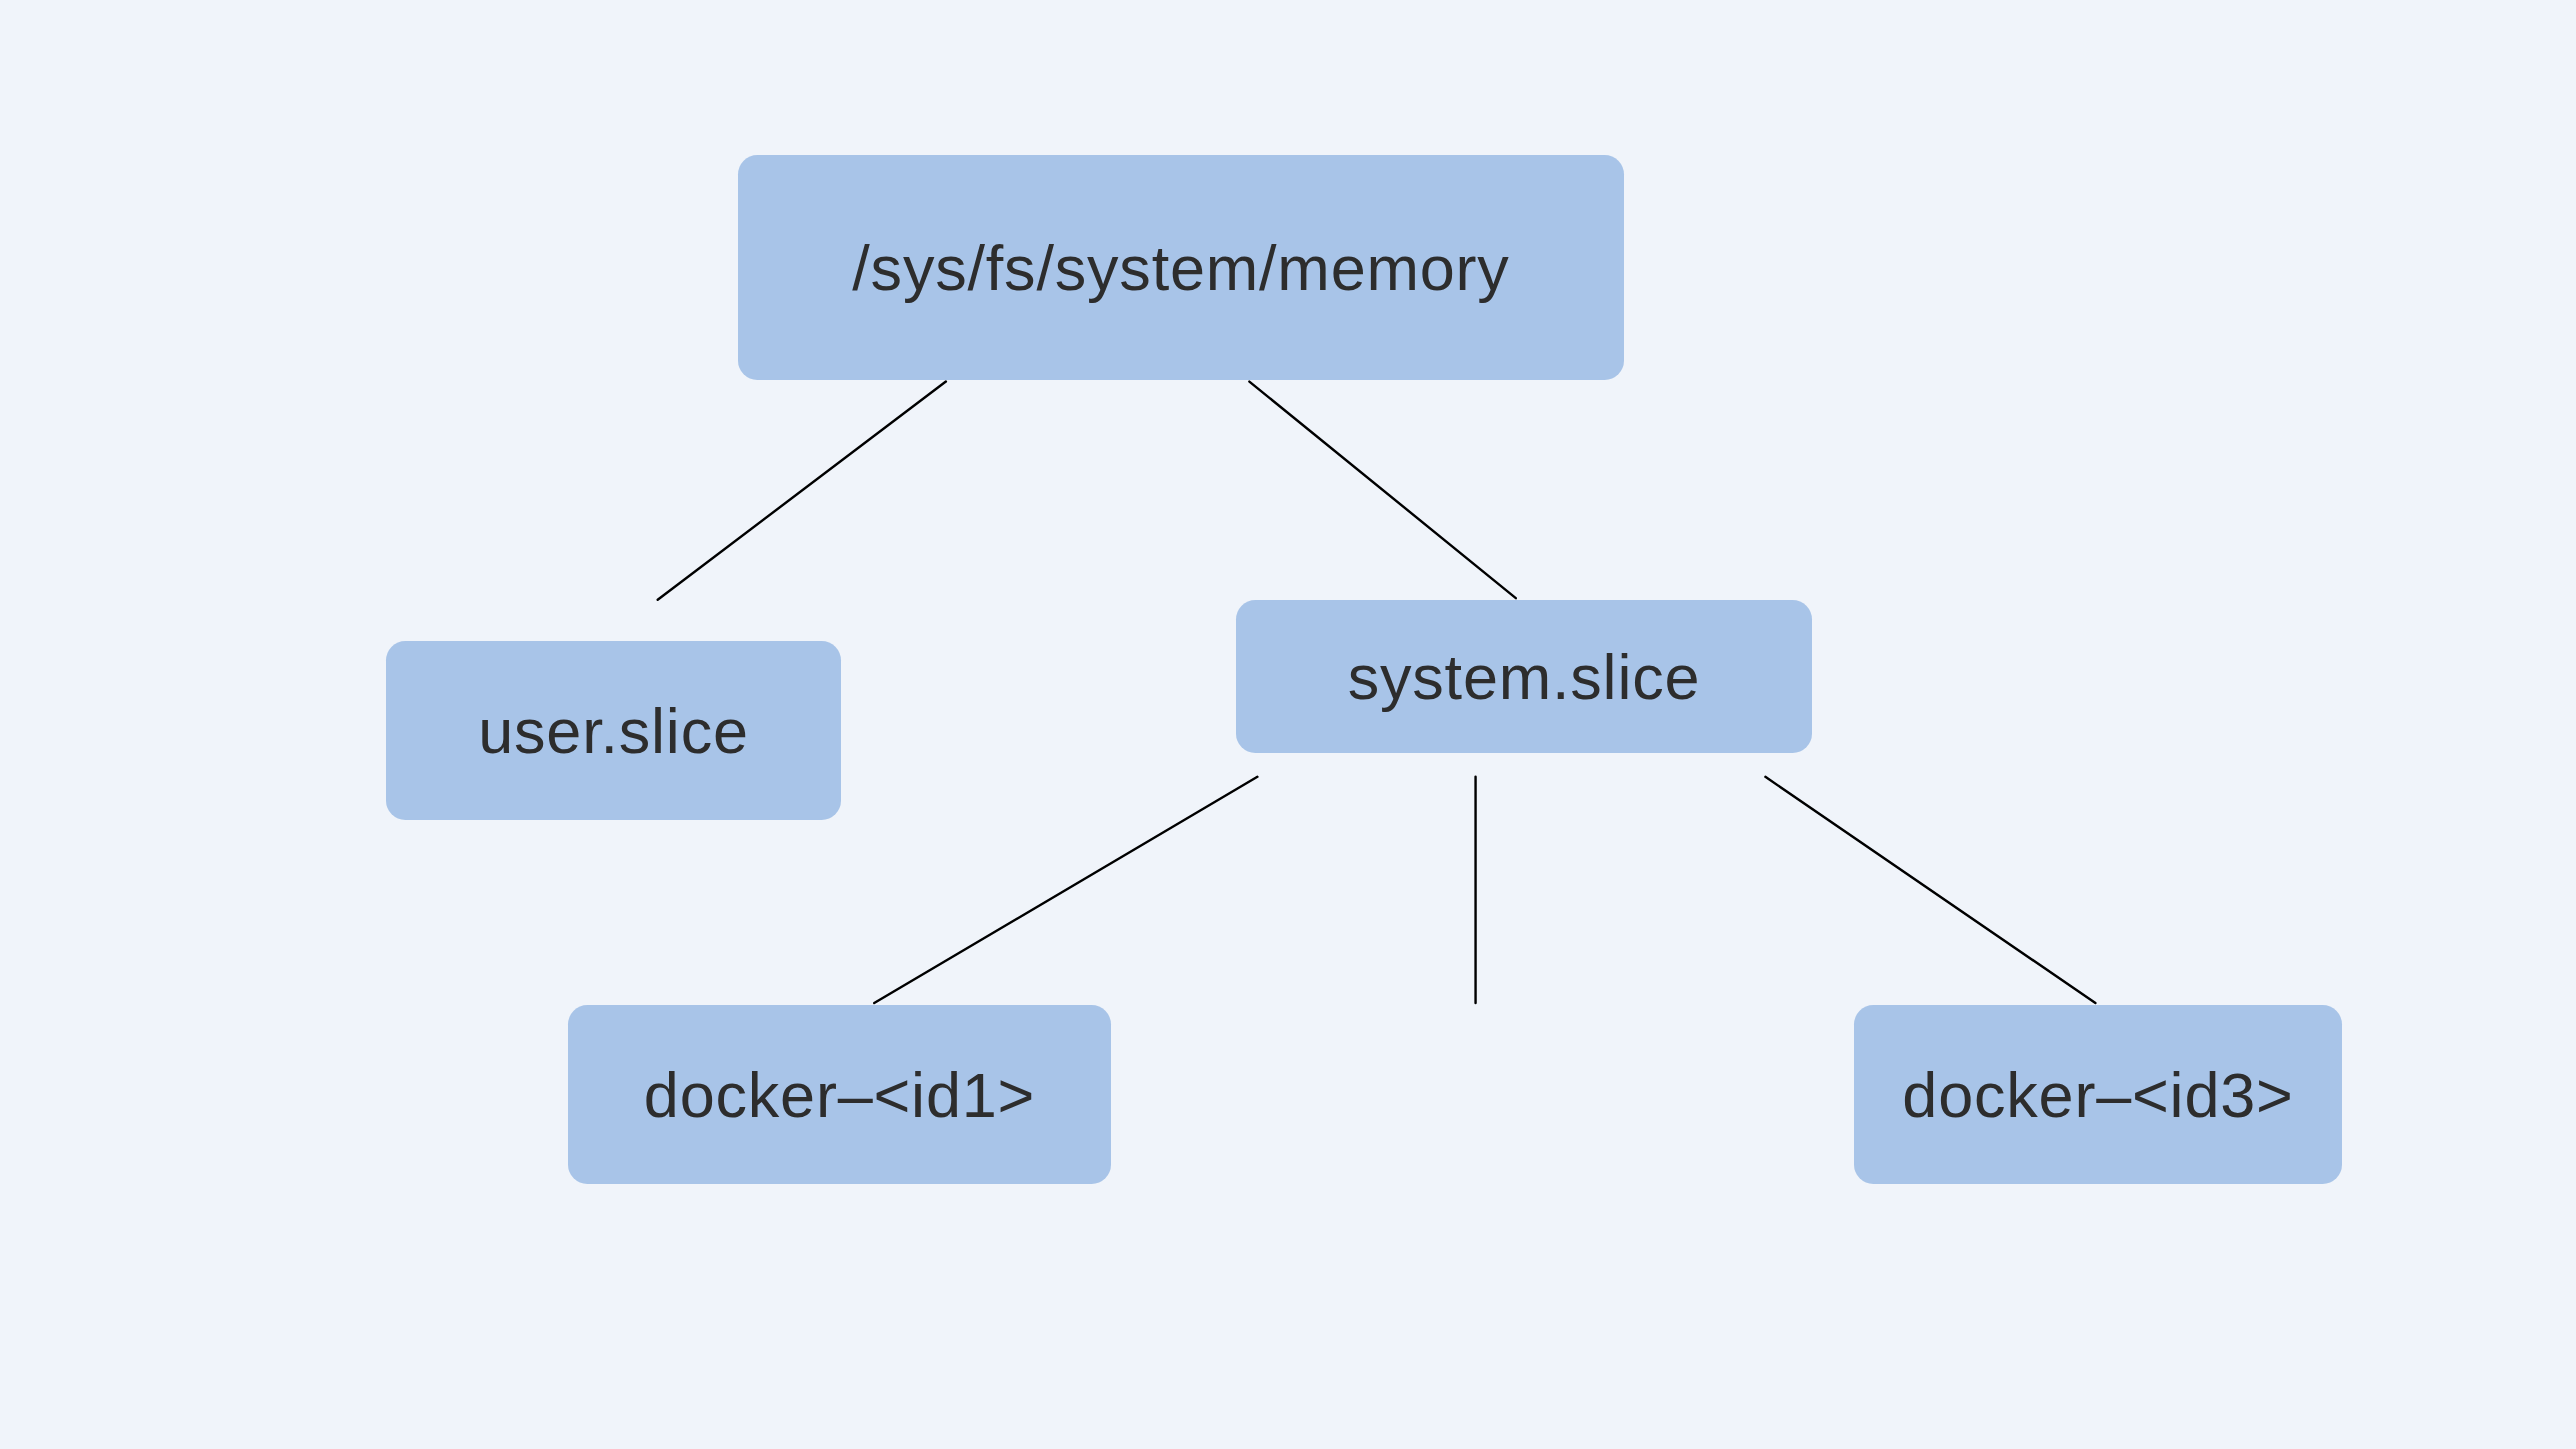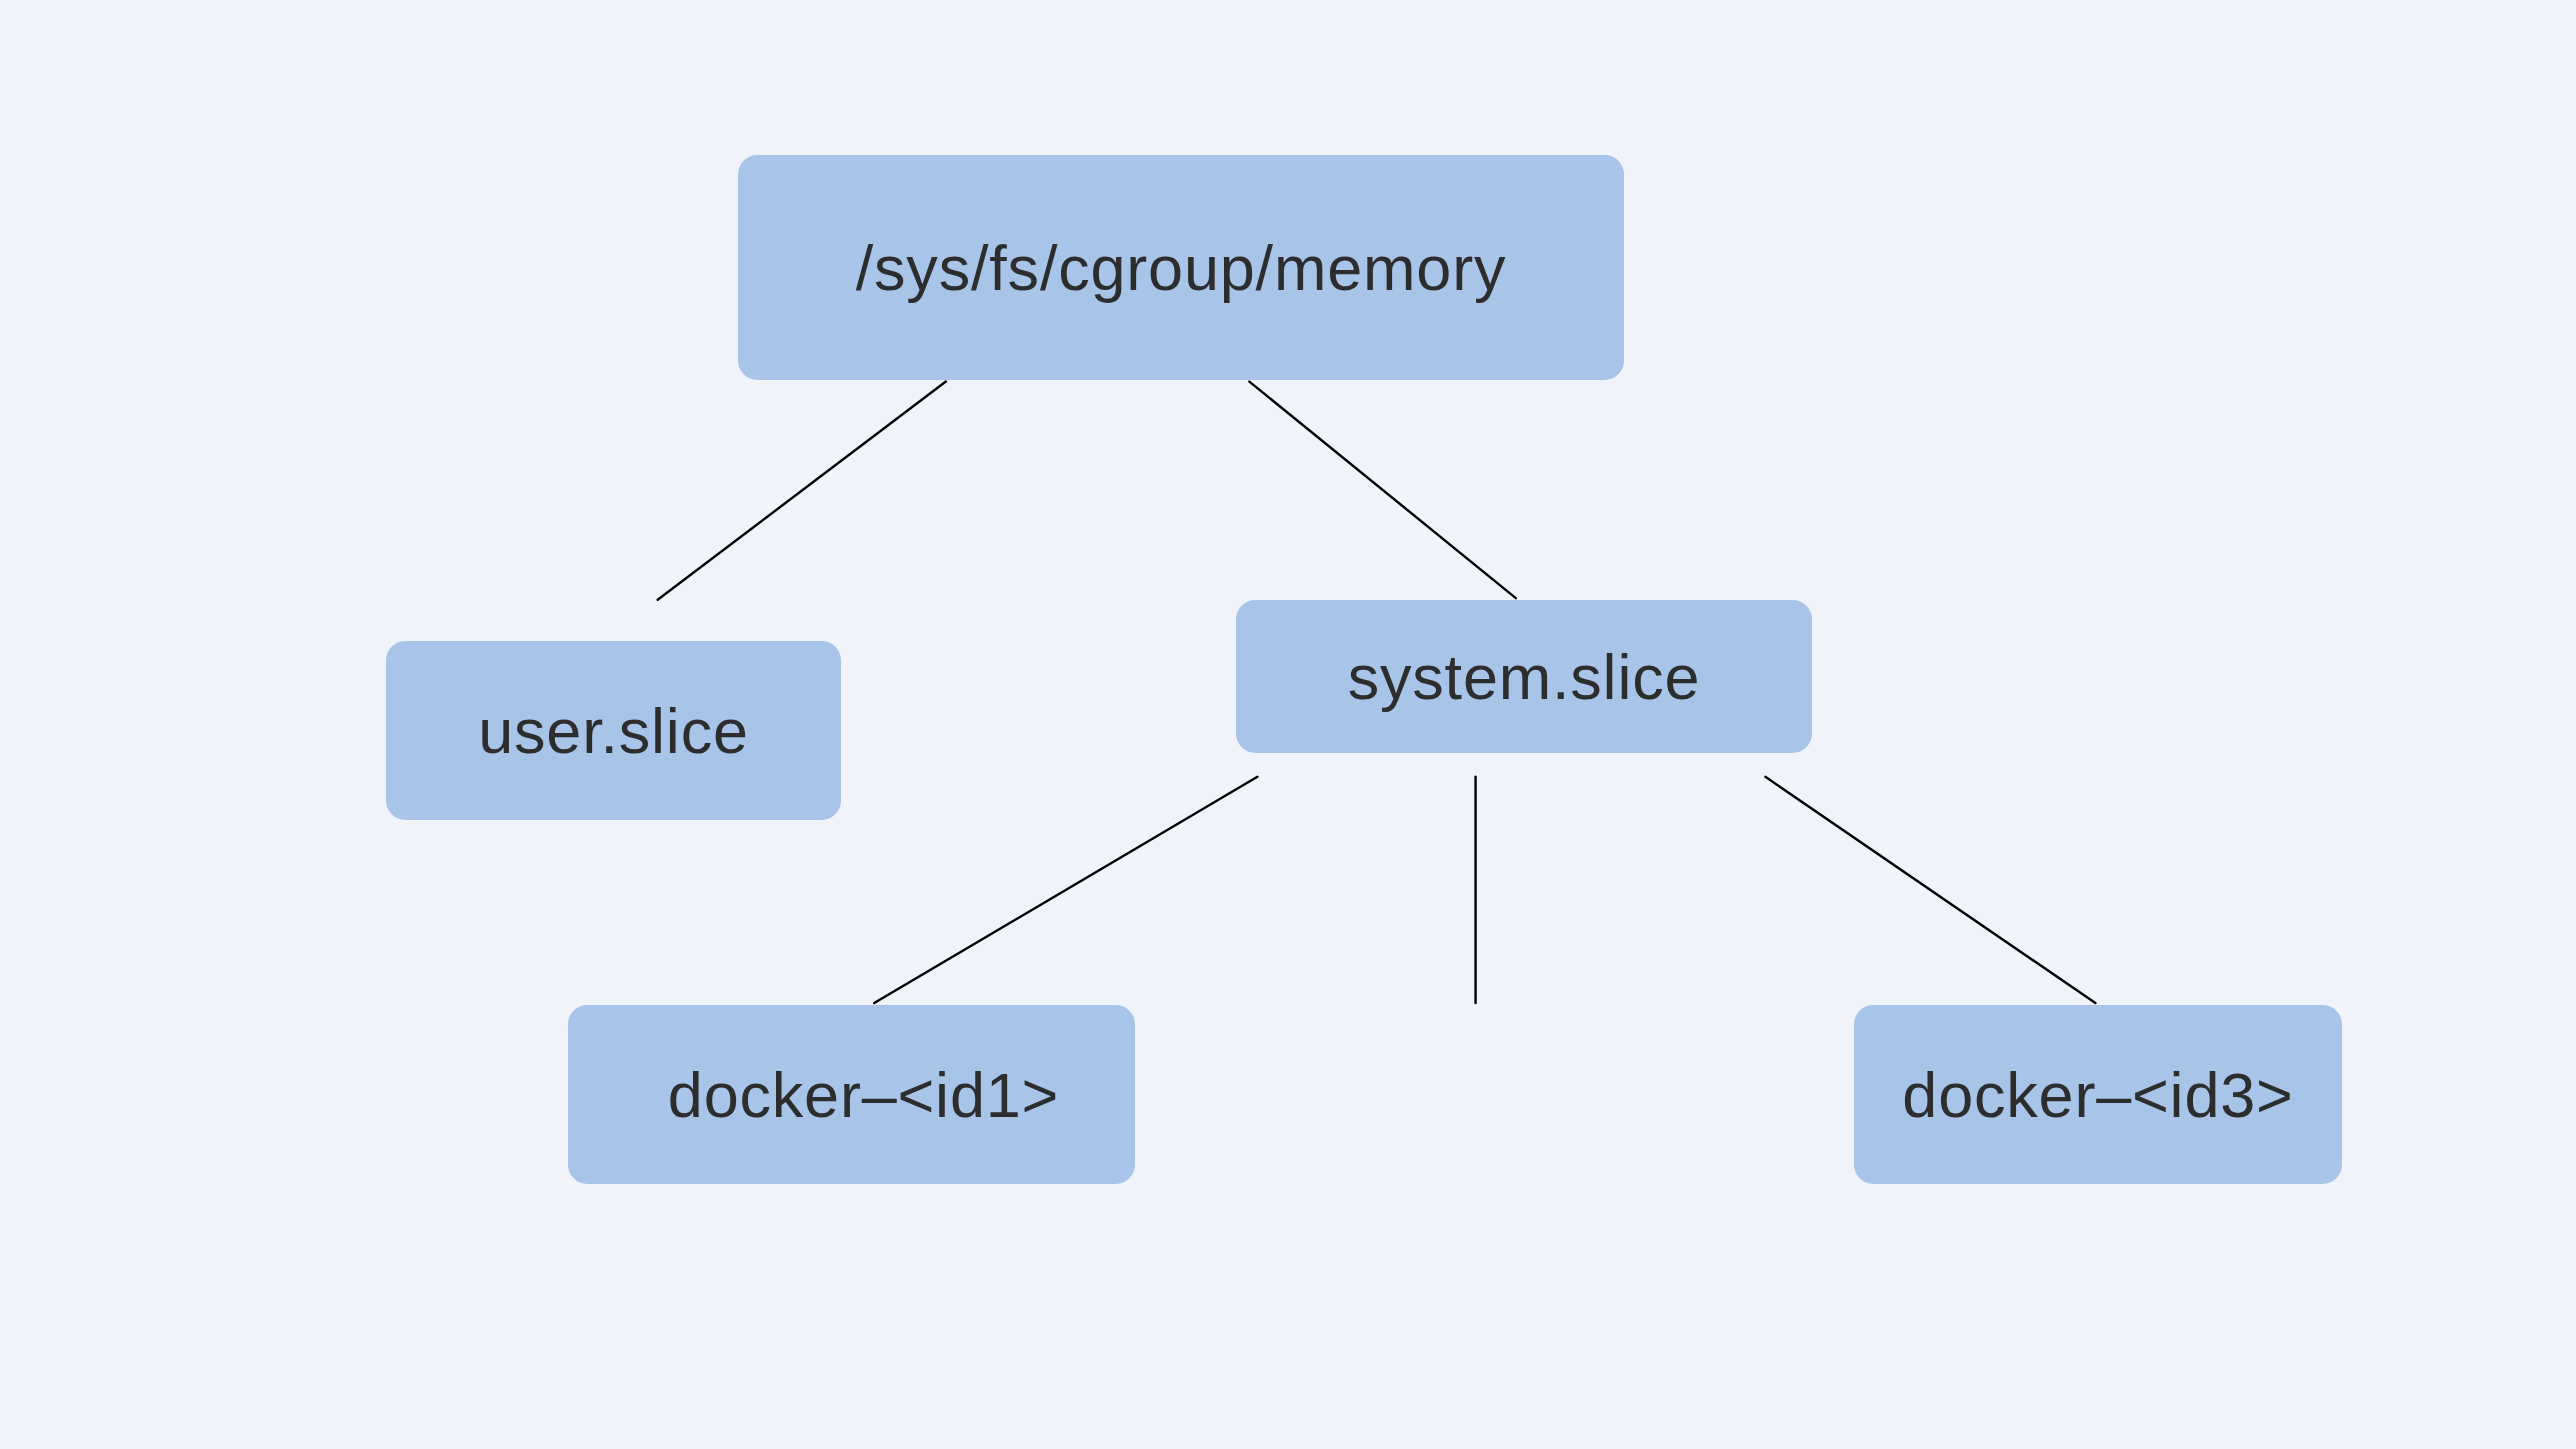--- a/index.html
+++ b/index.html
@@ -32,39 +32,39 @@
     color: var(--node-text, #2d2d2d);
     border-radius: 19.3px;
     font-size: 63px;
     letter-spacing: 0.8px;
     white-space: nowrap;
     text-align: center;
   }
   #node-root   { left: 738px;  top: 155px;  width: 886px; height: 225px; }
   #node-user   { left: 386px;  top: 600px;  width: 455px;  height: 179px; margin-top: 41px; }
   #node-system { left: 1236px; top: 600px;  width: 576px;  height: 153px; }
-  #node-d1     { left: 568px;  top: 1005px; width: 543px;  height: 179px; padding-left: 24px; }
+  #node-d1     { left: 568px;  top: 1005px; width: 543px;  height: 179px; }
   #node-d2     { left: 1174px; top: 1005px; width: 538px;  height: 179px; }
   #node-d3     { left: 1854px; top: 1005px; width: 488px;  height: 179px; }
 </style>
 </head>
 <body>
 
 <div class="canvas">
 
   <svg class="edges" viewBox="0 0 3200 1800" xmlns="http://www.w3.org/2000/svg">
     <line x1="1175" y1="474" x2="817" y2="745"></line>
     <line x1="1552" y1="474" x2="1883" y2="743"></line>
     <line x1="1562" y1="965" x2="1086" y2="1246"></line>
     <line x1="1833" y1="965" x2="1833" y2="1246"></line>
     <line x1="2193" y1="965" x2="2603" y2="1246"></line>
   </svg>
 
   <div class="node" id="node-root">
-    <span>/sys/fs/cgroup/memory</span>
+    <span>/sys/fs/system/memory</span>
   </div>
 
   <div class="node" id="node-user">
     <span>user.slice</span>
   </div>
 
   <div class="node" id="node-system">
     <span>system.slice</span>
   </div>
 

